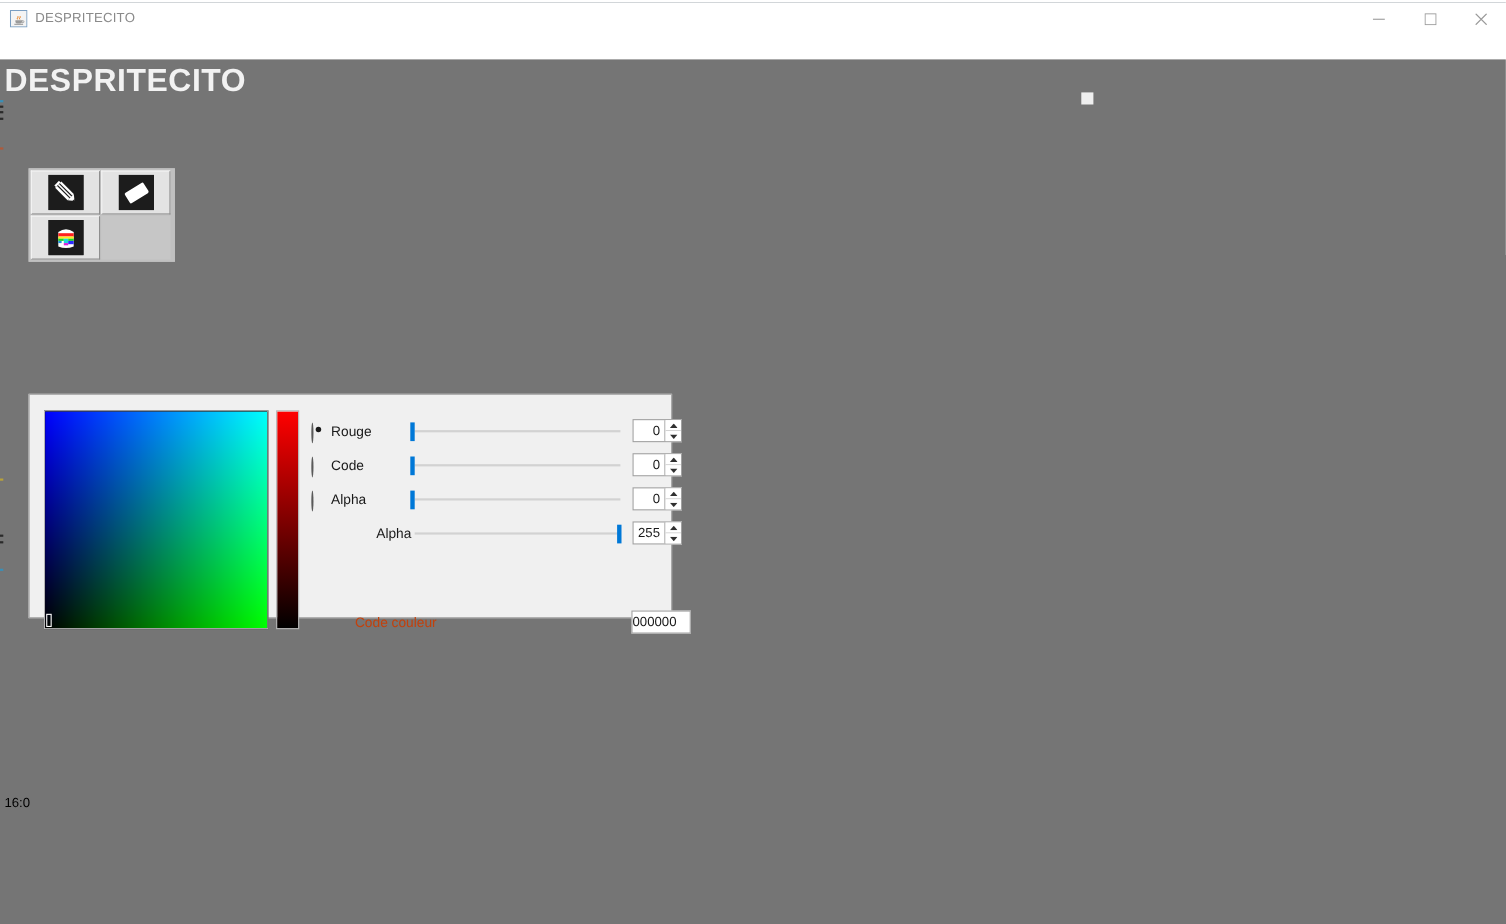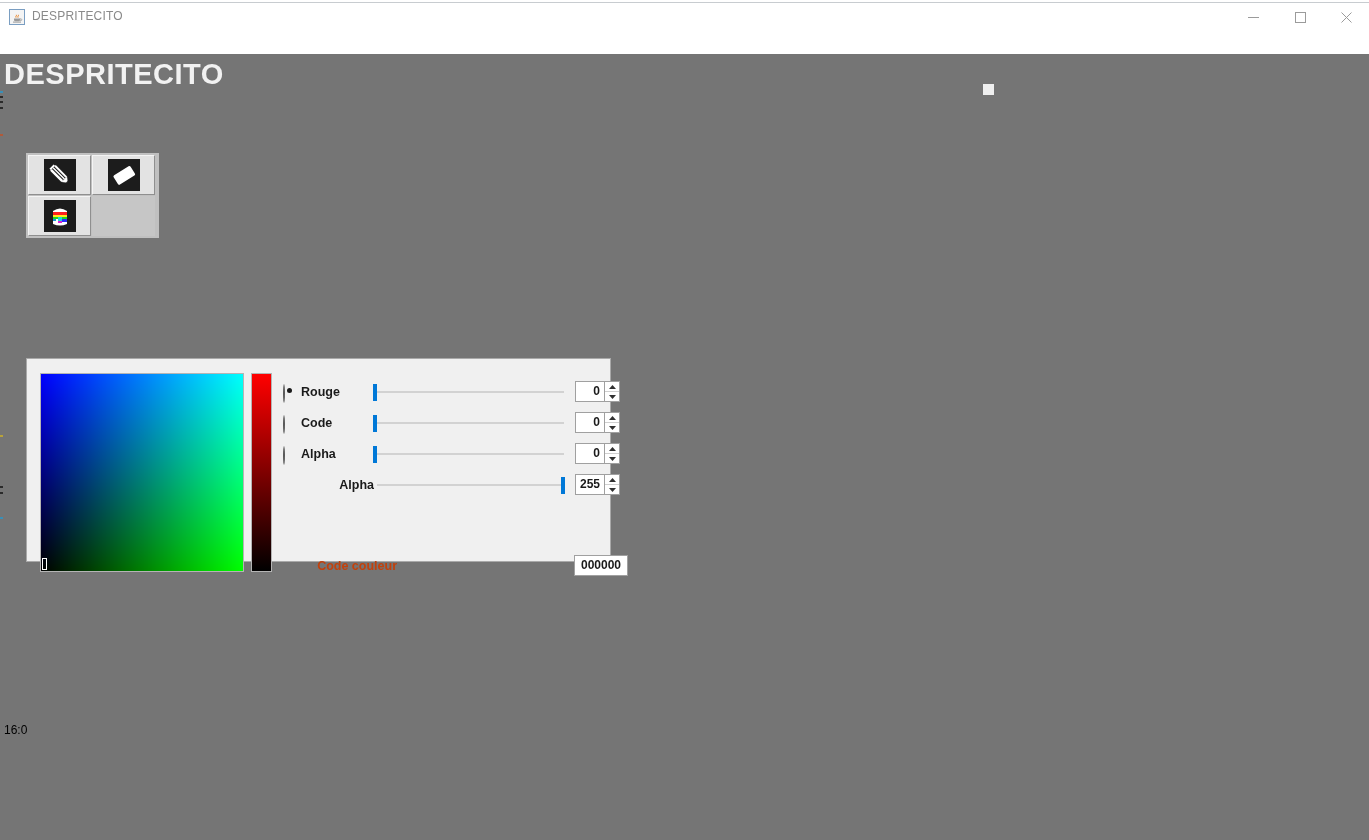--- a/index.html
+++ b/index.html
@@ -188,21 +188,20 @@
 
   
   #color-picker-panel {
     position: absolute;
     left: 26px; top: 304px;
     width: 585px;
     height: 204px;
     background: #f0f0f0;
     border: 1px solid #a9a9a9;
     box-sizing: border-box;
-    font-weight: bold;
   }
 
   #sv-gradient-wrap {
     position: absolute;
     left: 13px; top: 14px;
     width: 204px; height: 199px;
     border: 1px solid #b4b4b4;
     box-sizing: border-box;
     background: #000;
     overflow: hidden;
@@ -357,21 +356,20 @@
   #code-couleur-input {
     position: absolute;
     left: 117px; top: 0;
     width: 54px; height: 21px;
     background: #ffffff;
     border: 1px solid #a0a0a0;
     box-sizing: border-box;
     font-size: 12px;
     font-family: "Liberation Sans", sans-serif;
     color: #1a1a1a;
-    text-align: center;
     line-height: 19px;
     cursor: text;
   }
 </style>
 </head>
 <body>
 
 <div id="bg-window-strip">
   <div class="ghost-text">▪ ▪ ▪ ▪ ▪ ▪ ▪ ▪ ▪ ▪ ▪ ▪ ▪ ▪ ▪ ▪ ▪ ▪ ▪ ▪ ▪ ▪ ▪ ▪ ▪ ▪ ▪ ▪ ▪ ▪ ▪ ▪ ▪ ▪ ▪ ▪ ▪ ▪ ▪ ▪</div>
   <div class="ghost-line"></div>

